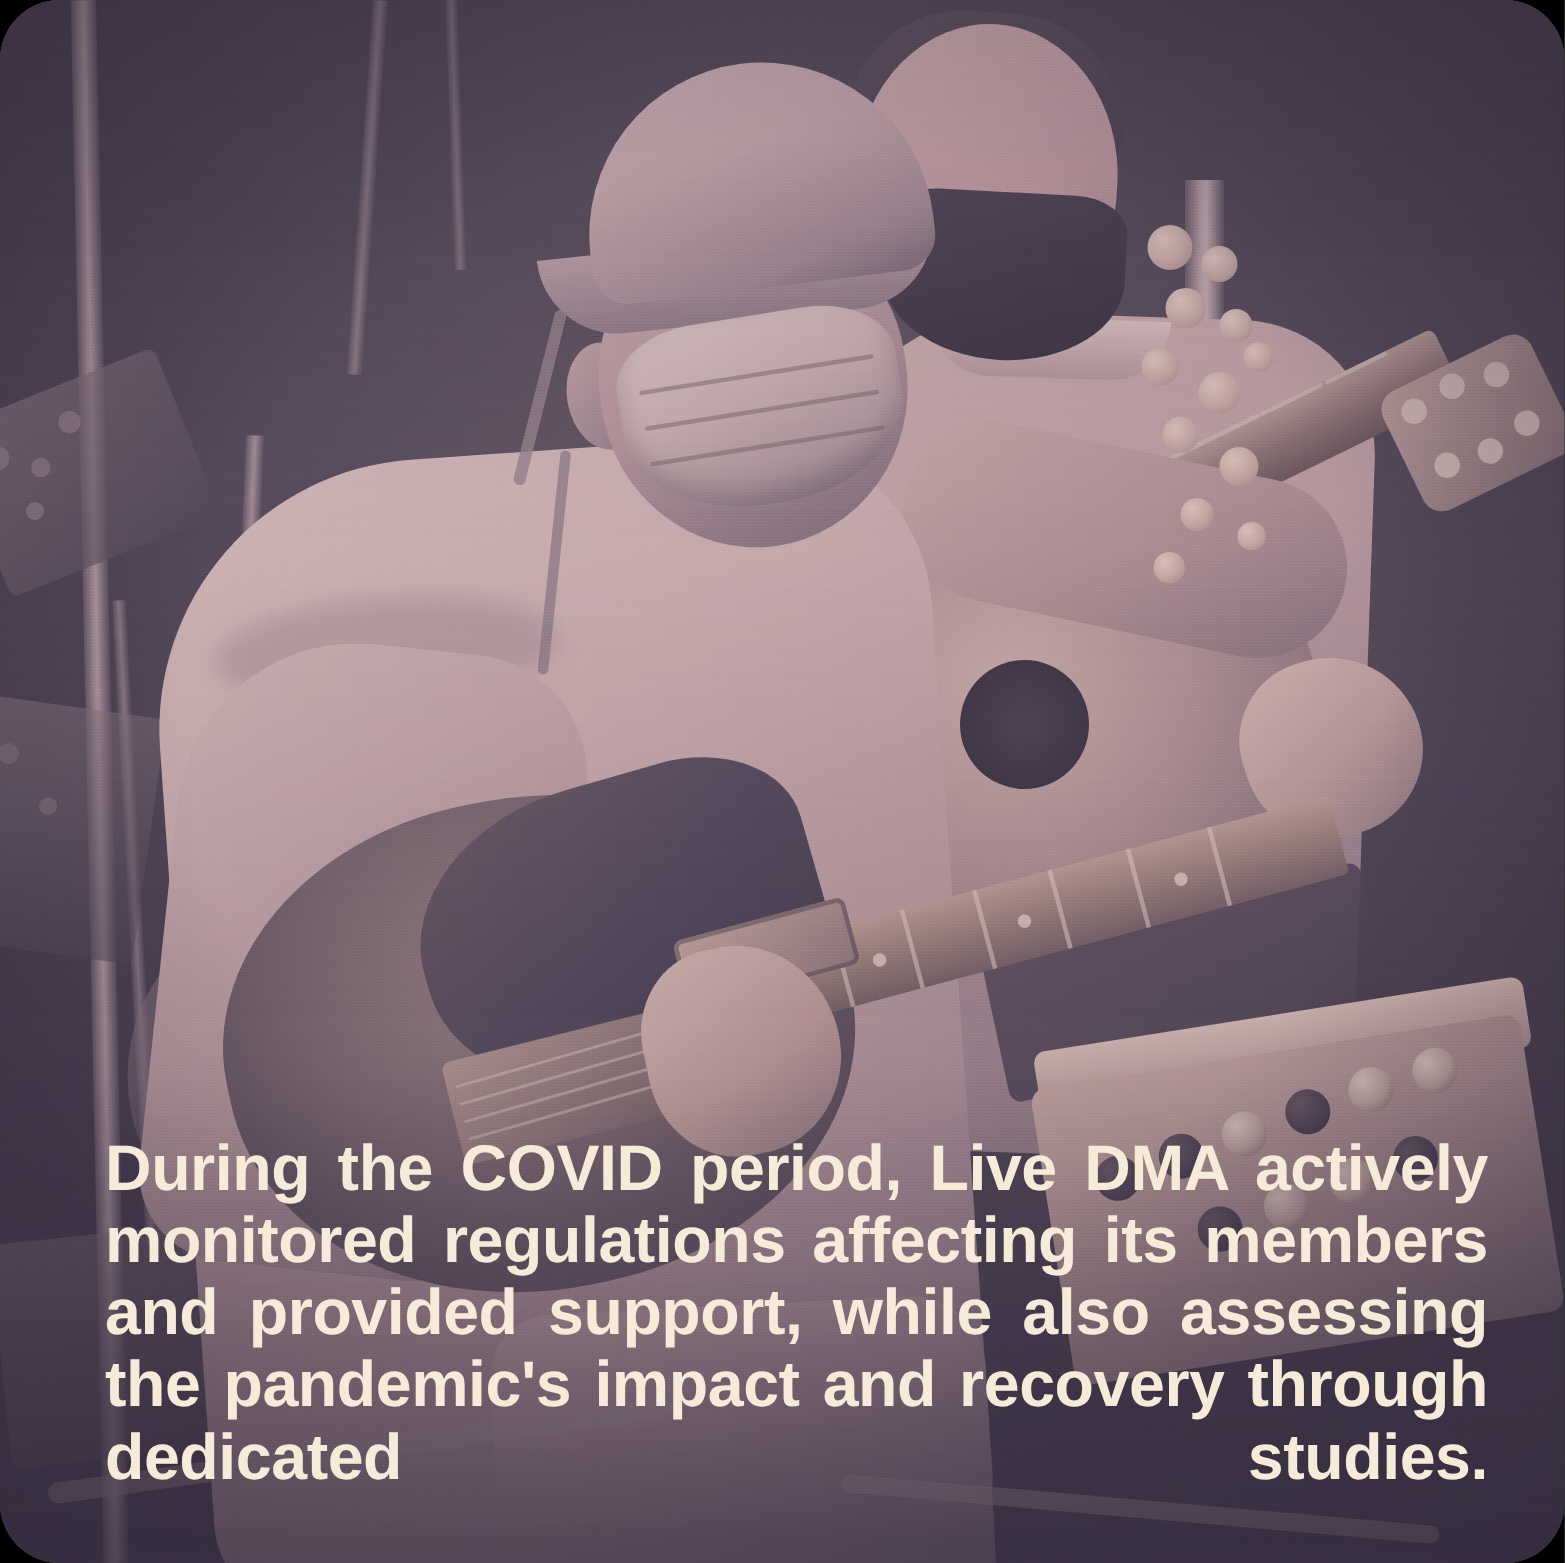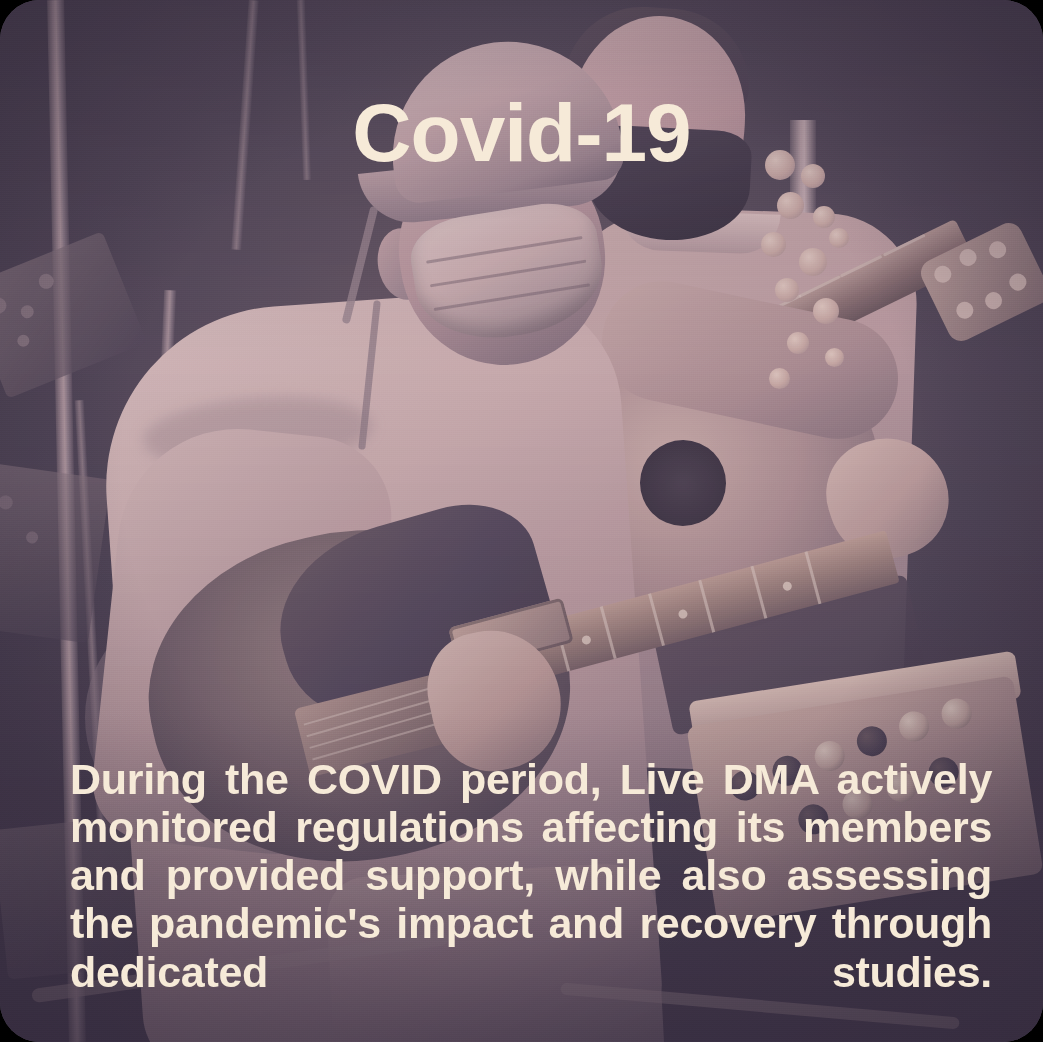--- a/index.html
+++ b/index.html
@@ -310,16 +310,15 @@
     <div class="layer cable" style="left:30px;top:960px;width:420px;height:14px;transform:rotate(-8deg);"></div>
     <div class="layer cable" style="left:560px;top:1000px;width:400px;height:12px;transform:rotate(5deg);"></div>
 
     <div class="layer duotone"></div>
     <div class="layer duotone2"></div>
     <div class="layer bg-vignette"></div>
     <div class="darkenbot"></div>
     <div class="grain"></div>
   </div>
 
-  <div id="title">Covid-19</div>
   <div id="para">During the COVID period, Live DMA actively monitored regulations affecting its members and provided support, while also assessing the pandemic's impact and recovery through dedicated studies.</div>
 
 </div>
 
 </body></html>

